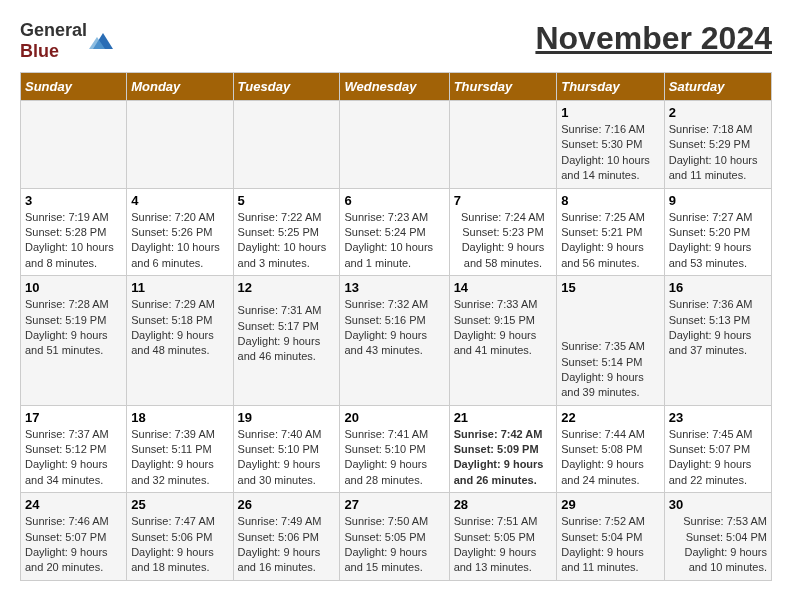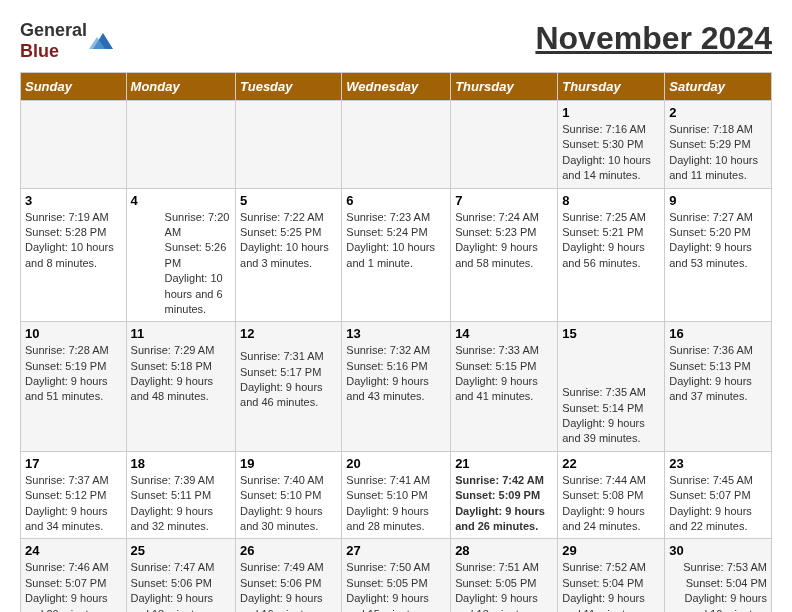--- a/index.html
+++ b/index.html
@@ -148,39 +148,39 @@
       </tr>
       <tr>
         <td>
           <span class="day-num">3</span>
           <div class="day-info" style="white-space: pre-line;">Sunrise: 7:19 AM
 Sunset: 5:28 PM
 Daylight: 10 hours and 8 minutes.</div>
         </td>
         <td>
           <span class="day-num">4</span>
-          <div class="day-info" style="white-space: pre-line; margin-left: 34px;">Sunrise: 7:20 AM
+          <div class="day-info" style="white-space: pre-line;">Sunrise: 7:20 AM
 Sunset: 5:26 PM
 Daylight: 10 hours and 6 minutes.</div>
         </td>
         <td>
           <span class="day-num">5</span>
           <div class="day-info" style="white-space: pre-line;">Sunrise: 7:22 AM
 Sunset: 5:25 PM
 Daylight: 10 hours and 3 minutes.</div>
         </td>
         <td>
           <span class="day-num">6</span>
           <div class="day-info" style="white-space: pre-line;">Sunrise: 7:23 AM
 Sunset: 5:24 PM
 Daylight: 10 hours and 1 minute.</div>
         </td>
         <td>
           <span class="day-num">7</span>
-          <div class="day-info" style="white-space: pre-line;">Sunrise: 7:24 AM
+          <div class="day-info" style="white-space: pre-line; text-align: center;">Sunrise: 7:24 AM
 Sunset: 5:23 PM
 Daylight: 9 hours and 58 minutes.</div>
         </td>
         <td>
           <span class="day-num">8</span>
           <div class="day-info" style="white-space: pre-line;">Sunrise: 7:25 AM
 Sunset: 5:21 PM
 Daylight: 9 hours and 56 minutes.</div>
         </td>
         <td>
@@ -211,21 +211,21 @@
         </td>
         <td>
           <span class="day-num">13</span>
           <div class="day-info" style="white-space: pre-line;">Sunrise: 7:32 AM
 Sunset: 5:16 PM
 Daylight: 9 hours and 43 minutes.</div>
         </td>
         <td>
           <span class="day-num">14</span>
           <div class="day-info" style="white-space: pre-line;">Sunrise: 7:33 AM
-Sunset: 5:15 PM
+Sunset: 9:15 PM
 Daylight: 9 hours and 41 minutes.</div>
         </td>
         <td>
           <span class="day-num">15</span>
           <div class="day-info" style="white-space: pre-line; margin-top: 44px;">Sunrise: 7:35 AM
 Sunset: 5:14 PM
 Daylight: 9 hours and 39 minutes.</div>
         </td>
         <td>
           <span class="day-num">16</span>

